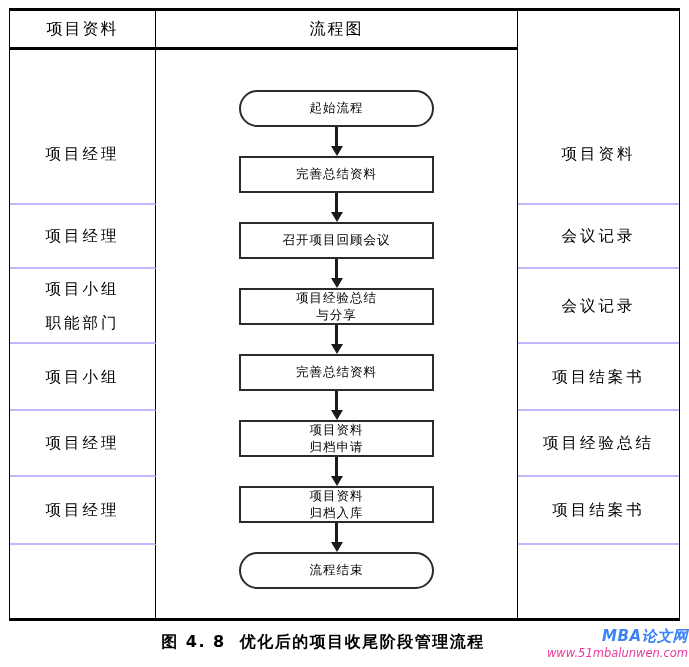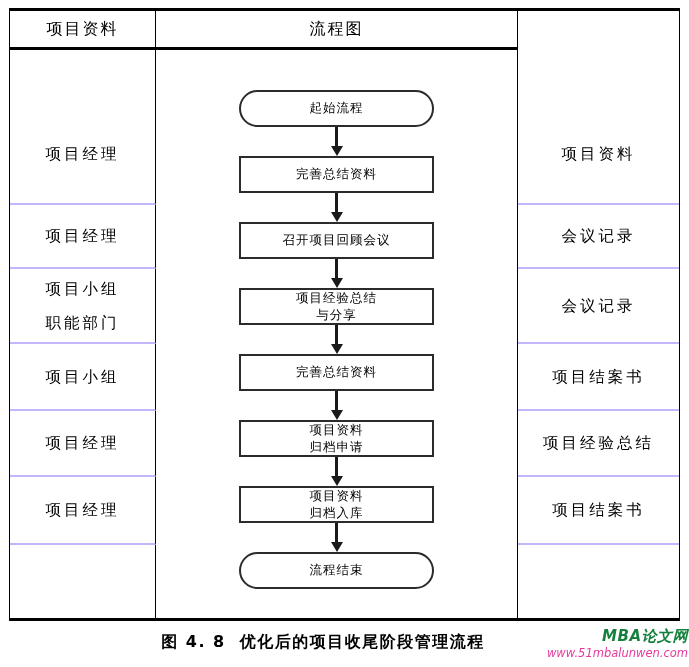--- a/index.html
+++ b/index.html
@@ -74,21 +74,21 @@
     font-family: "DejaVu Sans", "Liberation Sans", sans-serif;
     font-size: 16px; font-weight: 600; letter-spacing: 1.5px;
     white-space: pre;
   }
   .watermark {
     position: absolute; right: 1px; top: 627px;
     text-align: right;
     font-family: "DejaVu Sans", "Liberation Sans", sans-serif;
     font-style: italic; line-height: 1.25;
   }
-  .wm-name { font-size: 15px; font-weight: bold; color: #15803d; letter-spacing: 0.5px; }
+  .wm-name { font-size: 15px; font-weight: bold; color: #3b82f6; letter-spacing: 0.5px; }
   .wm-url  { font-size: 11.5px; color: #e6399b; }
 </style>
 </head>
 <body>
 
 <div class="page">
 
   <div class="table">
 
     <div class="cell hdr vline" style="grid-area:1/1">项目资料</div>

